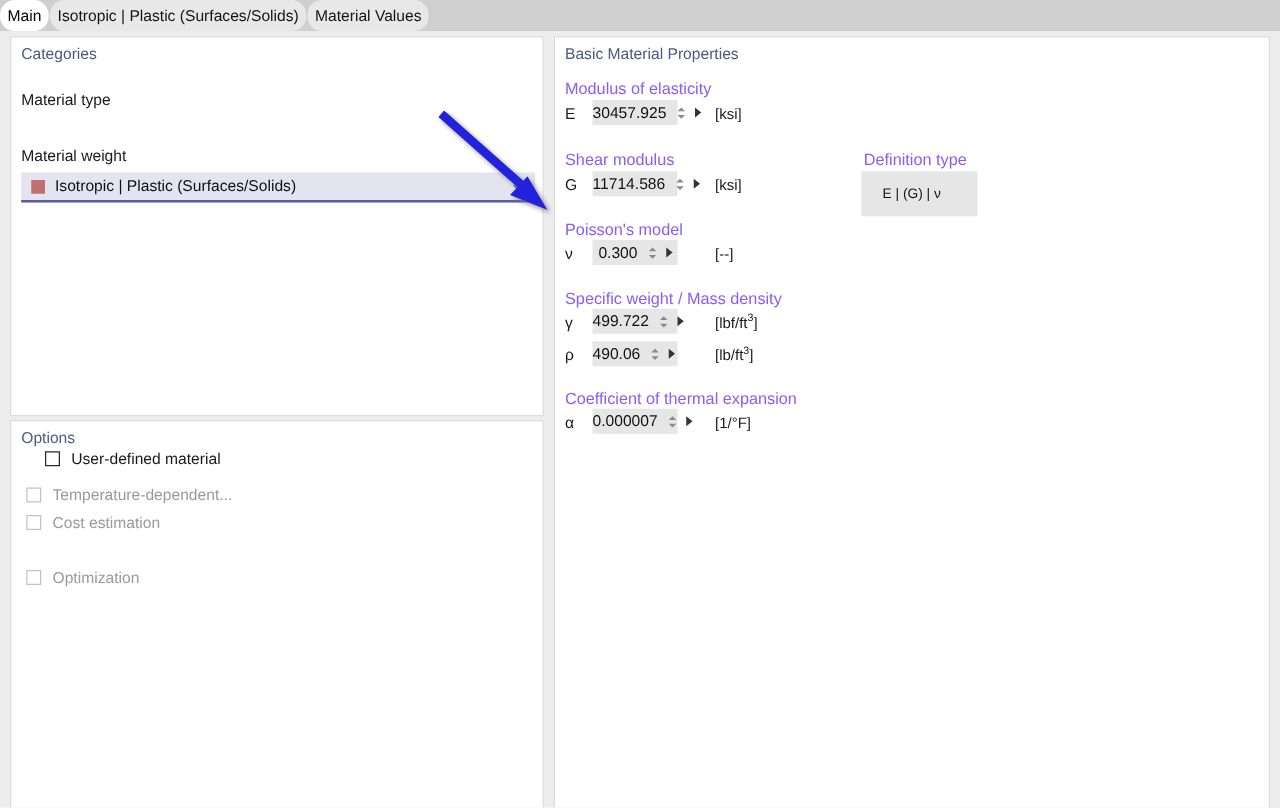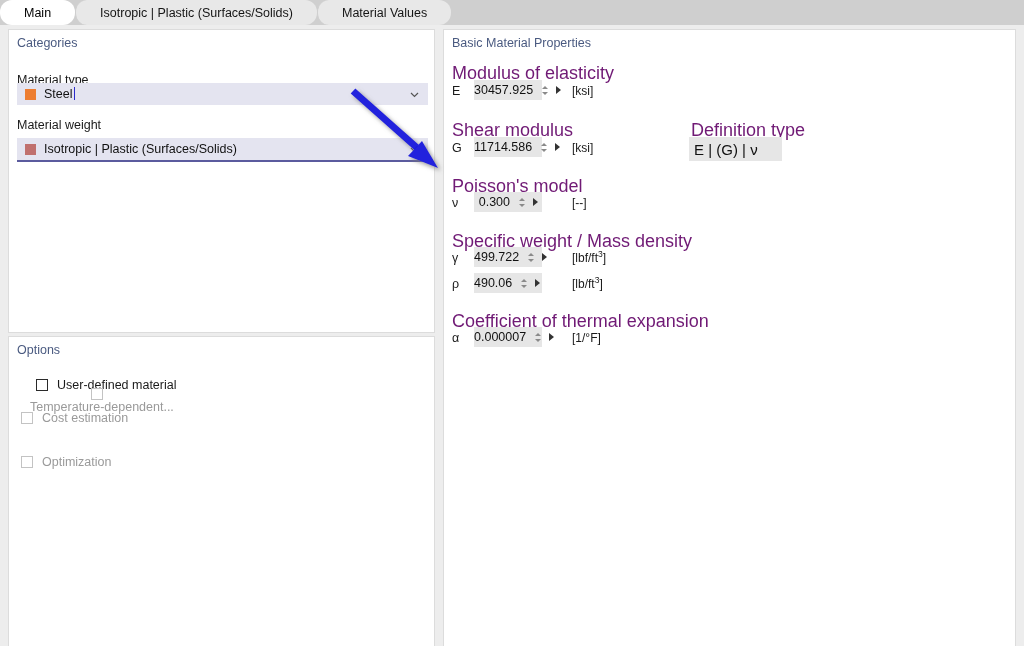--- a/index.html
+++ b/index.html
@@ -23,21 +23,21 @@
     left: 0; top: 0;
     width: 1024px; height: 25px;
     background: #cfcfcf;
     display: flex;
     align-items: flex-end;
   }
   .tab {
     height: 25px;
     display: flex;
     align-items: center;
-    padding: 0 24px;
+    padding: 0 6px;
     font-size: 12.5px;
     color: #151515;
     background: #e8e8e8;
     box-sizing: border-box;
     white-space: nowrap;
     cursor: default;
     border-radius: 12px;
   }
   .tab + .tab { border-left: 1px solid #cfcfcf; }
   .tab.active {
@@ -82,22 +82,22 @@
 
   
   .field-label {
     position: absolute;
     font-size: 12.5px;
     color: #1a1a1a;
     white-space: nowrap;
   }
   .group-label {
     position: absolute;
-    font-size: 18px;
-    color: #701a75;
+    font-size: 13px;
+    color: #8b5cf6;
     white-space: nowrap;
   }
   .sym {
     position: absolute;
     font-size: 12.5px;
     color: #1a1a1a;
   }
   .unit {
     position: absolute;
     font-size: 12px;
@@ -197,27 +197,27 @@
   .tri-right {
     width: 0; height: 0;
     border-top: 4px solid transparent;
     border-bottom: 4px solid transparent;
     border-left: 5px solid #333333;
   }
 
   
   .readonly-box {
     position: absolute;
-    height: 24px;
+    height: 36px;
     background: #e6e6e6;
     display: flex;
     align-items: center;
-    padding-left: 5px;
-    box-sizing: border-box;
-    font-size: 15px;
+    padding-left: 17px;
+    box-sizing: border-box;
+    font-size: 11px;
     color: #111111;
     white-space: nowrap;
     cursor: default;
   }
 
   
   .checkrow {
     position: absolute;
     display: flex;
     align-items: center;
@@ -268,52 +268,43 @@
   <div class="tabstrip-filler"></div>
 </div>
 
 <div class="workspace">
 
   <div class="panel" id="panel-categories">
     <div class="panel-title">Categories</div>
 
     <div class="field-label" style="left:8px; top:43px;">Material type</div>
 
-    <div class="combo" style="left:8px; top:53px; width:411px;">
-      <span class="swatch" style="background:#ED7D31;"></span>
-      <span class="combo-text"><span>Steel</span><span class="caretcursor"></span></span>
-      <span class="caret">
-        <svg width="9" height="9" viewBox="0 0 9 9">
-            <path d="M1 3 L4.5 6.5 L8 3" fill="none" stroke="#555" stroke-width="1.2"></path>
-          </svg>
-      </span>
-    </div>
 
     <div class="field-label" style="left:8px; top:88px;">Material weight</div>
 
     <div class="combo underlined" style="left:8px; top:108px; width:411px;">
       <span class="swatch" style="background:#C0706E;"></span>
       <span class="combo-text">Isotropic | Plastic (Surfaces/Solids)</span>
       <span class="caret">
         <svg width="9" height="9" viewBox="0 0 9 9">
             <path d="M1 3 L4.5 6.5 L8 3" fill="none" stroke="#555" stroke-width="1.2"></path>
           </svg>
       </span>
     </div>
   </div>
 
   <div class="panel" id="panel-options">
     <div class="panel-title">Options</div>
 
-    <div class="checkrow" style="top:40px;padding-left:15px;">
+    <div class="checkrow" style="top:22px;padding-left:15px;">
       <span class="cbox"></span>
       <span class="cb-label">User-defined material</span>
     </div>
 
-    <div class="checkrow disabled" style="top:51px;flex-direction:column;">
+    <div class="checkrow disabled" style="top:51px;">
       <span class="cbox"></span>
       <span class="cb-label">Temperature-dependent...</span>
     </div>
 
     <div class="checkrow disabled" style="top:73px;">
       <span class="cbox"></span>
       <span class="cb-label">Cost estimation</span>
     </div>
 
 

